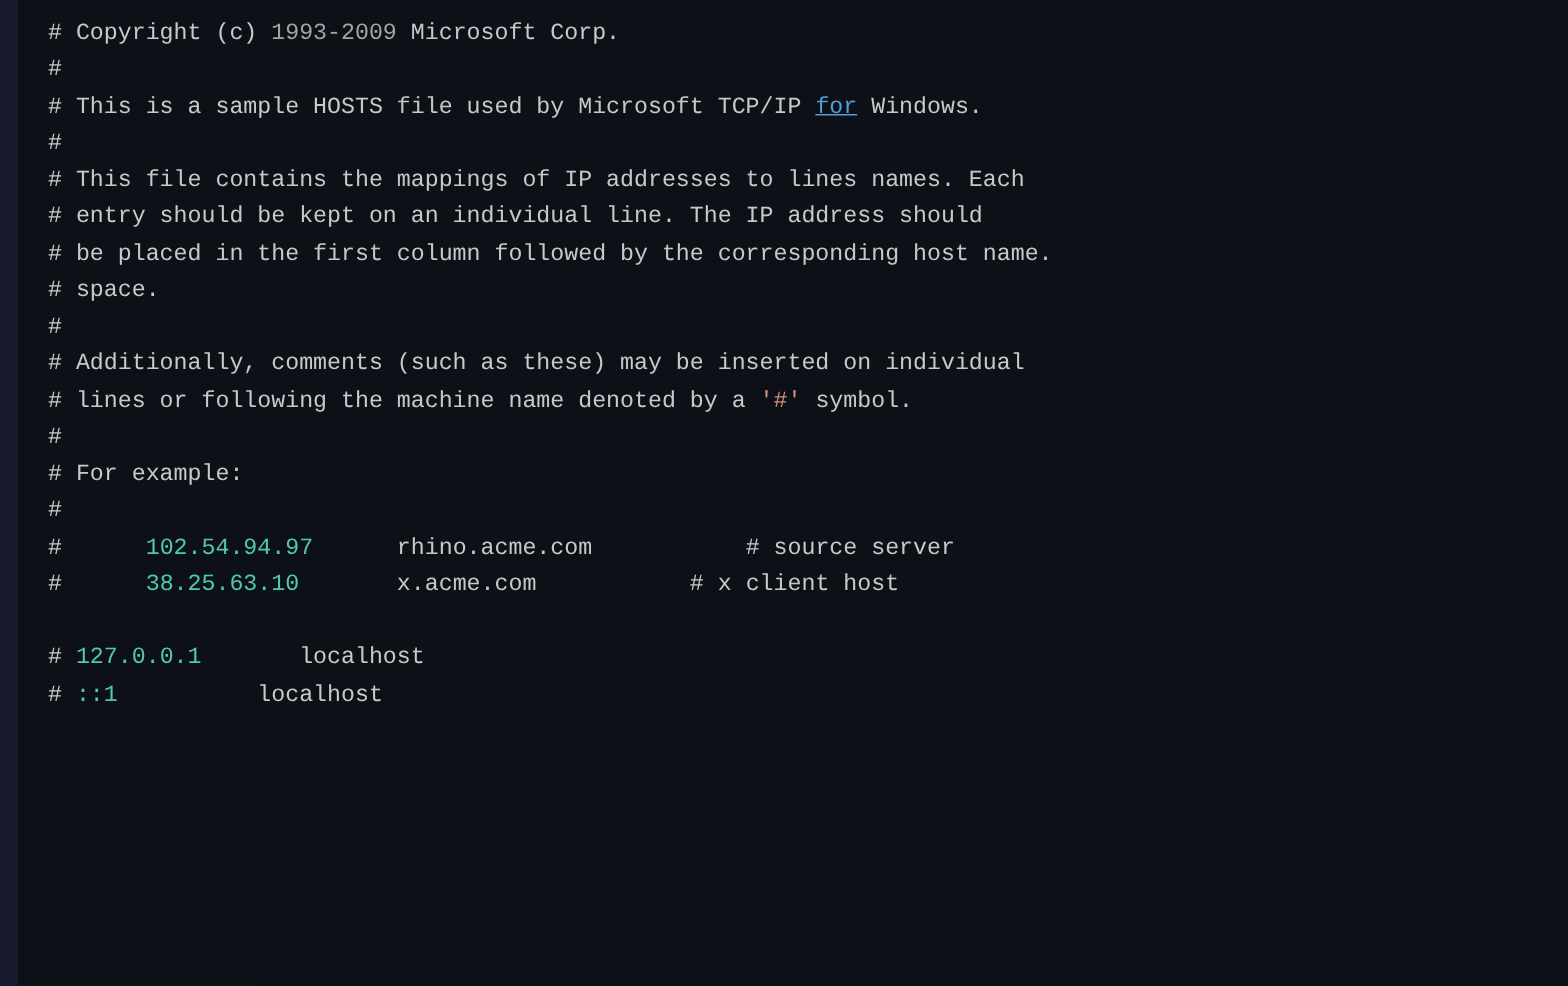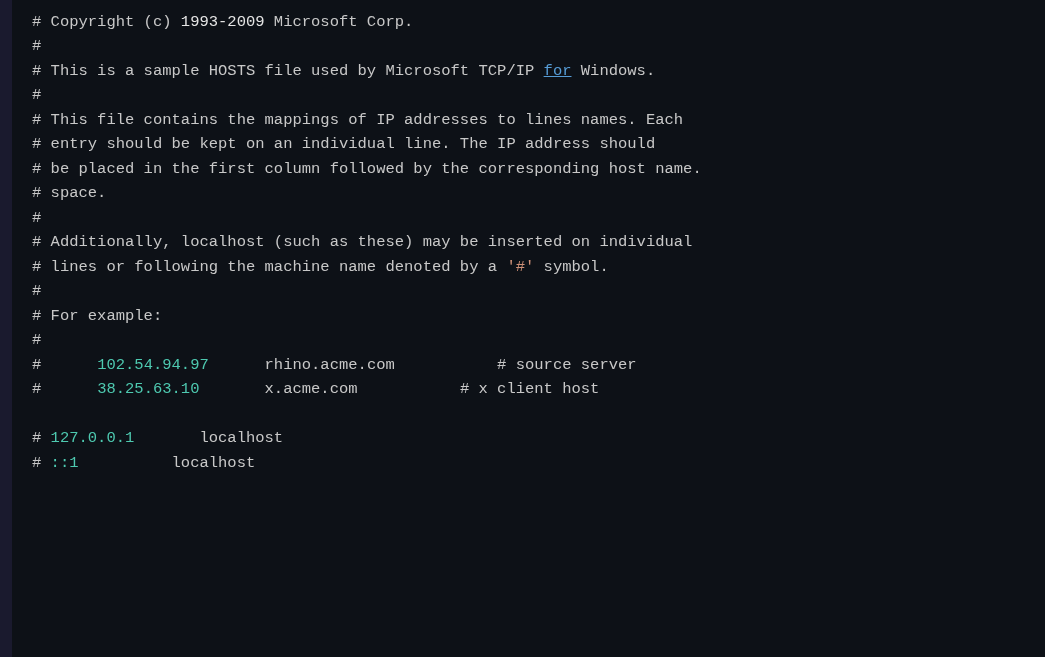--- a/index.html
+++ b/index.html
@@ -37,21 +37,21 @@
 
     .comment {
       color: #c8c8c8;
     }
 
     .hash {
       color: #c8c8c8;
     }
 
     .year {
-      color: #e5e5e5;
+      color: #a3a3a3;
       font-family: Liberation Mono, monospace;
     }
 
     .keyword {
       color: #569cd6;
       text-decoration: underline;
     }
 
     .ip {
       color: #4ec9b0;
@@ -97,21 +97,21 @@
 
   <div class="line">
     <span class="comment"># space.</span>
   </div>
 
   <div class="line">
     <span class="hash">#</span>
   </div>
 
   <div class="line">
-    <span class="comment"># Additionally, localhost (such as these) may be inserted on individual</span>
+    <span class="comment"># Additionally, comments (such as these) may be inserted on individual</span>
   </div>
 
   <div class="line">
     <span class="comment"># lines or following the machine name denoted by a </span><span class="string">'#'</span><span class="comment"> symbol.</span>
   </div>
 
   <div class="line">
     <span class="hash">#</span>
   </div>
 

